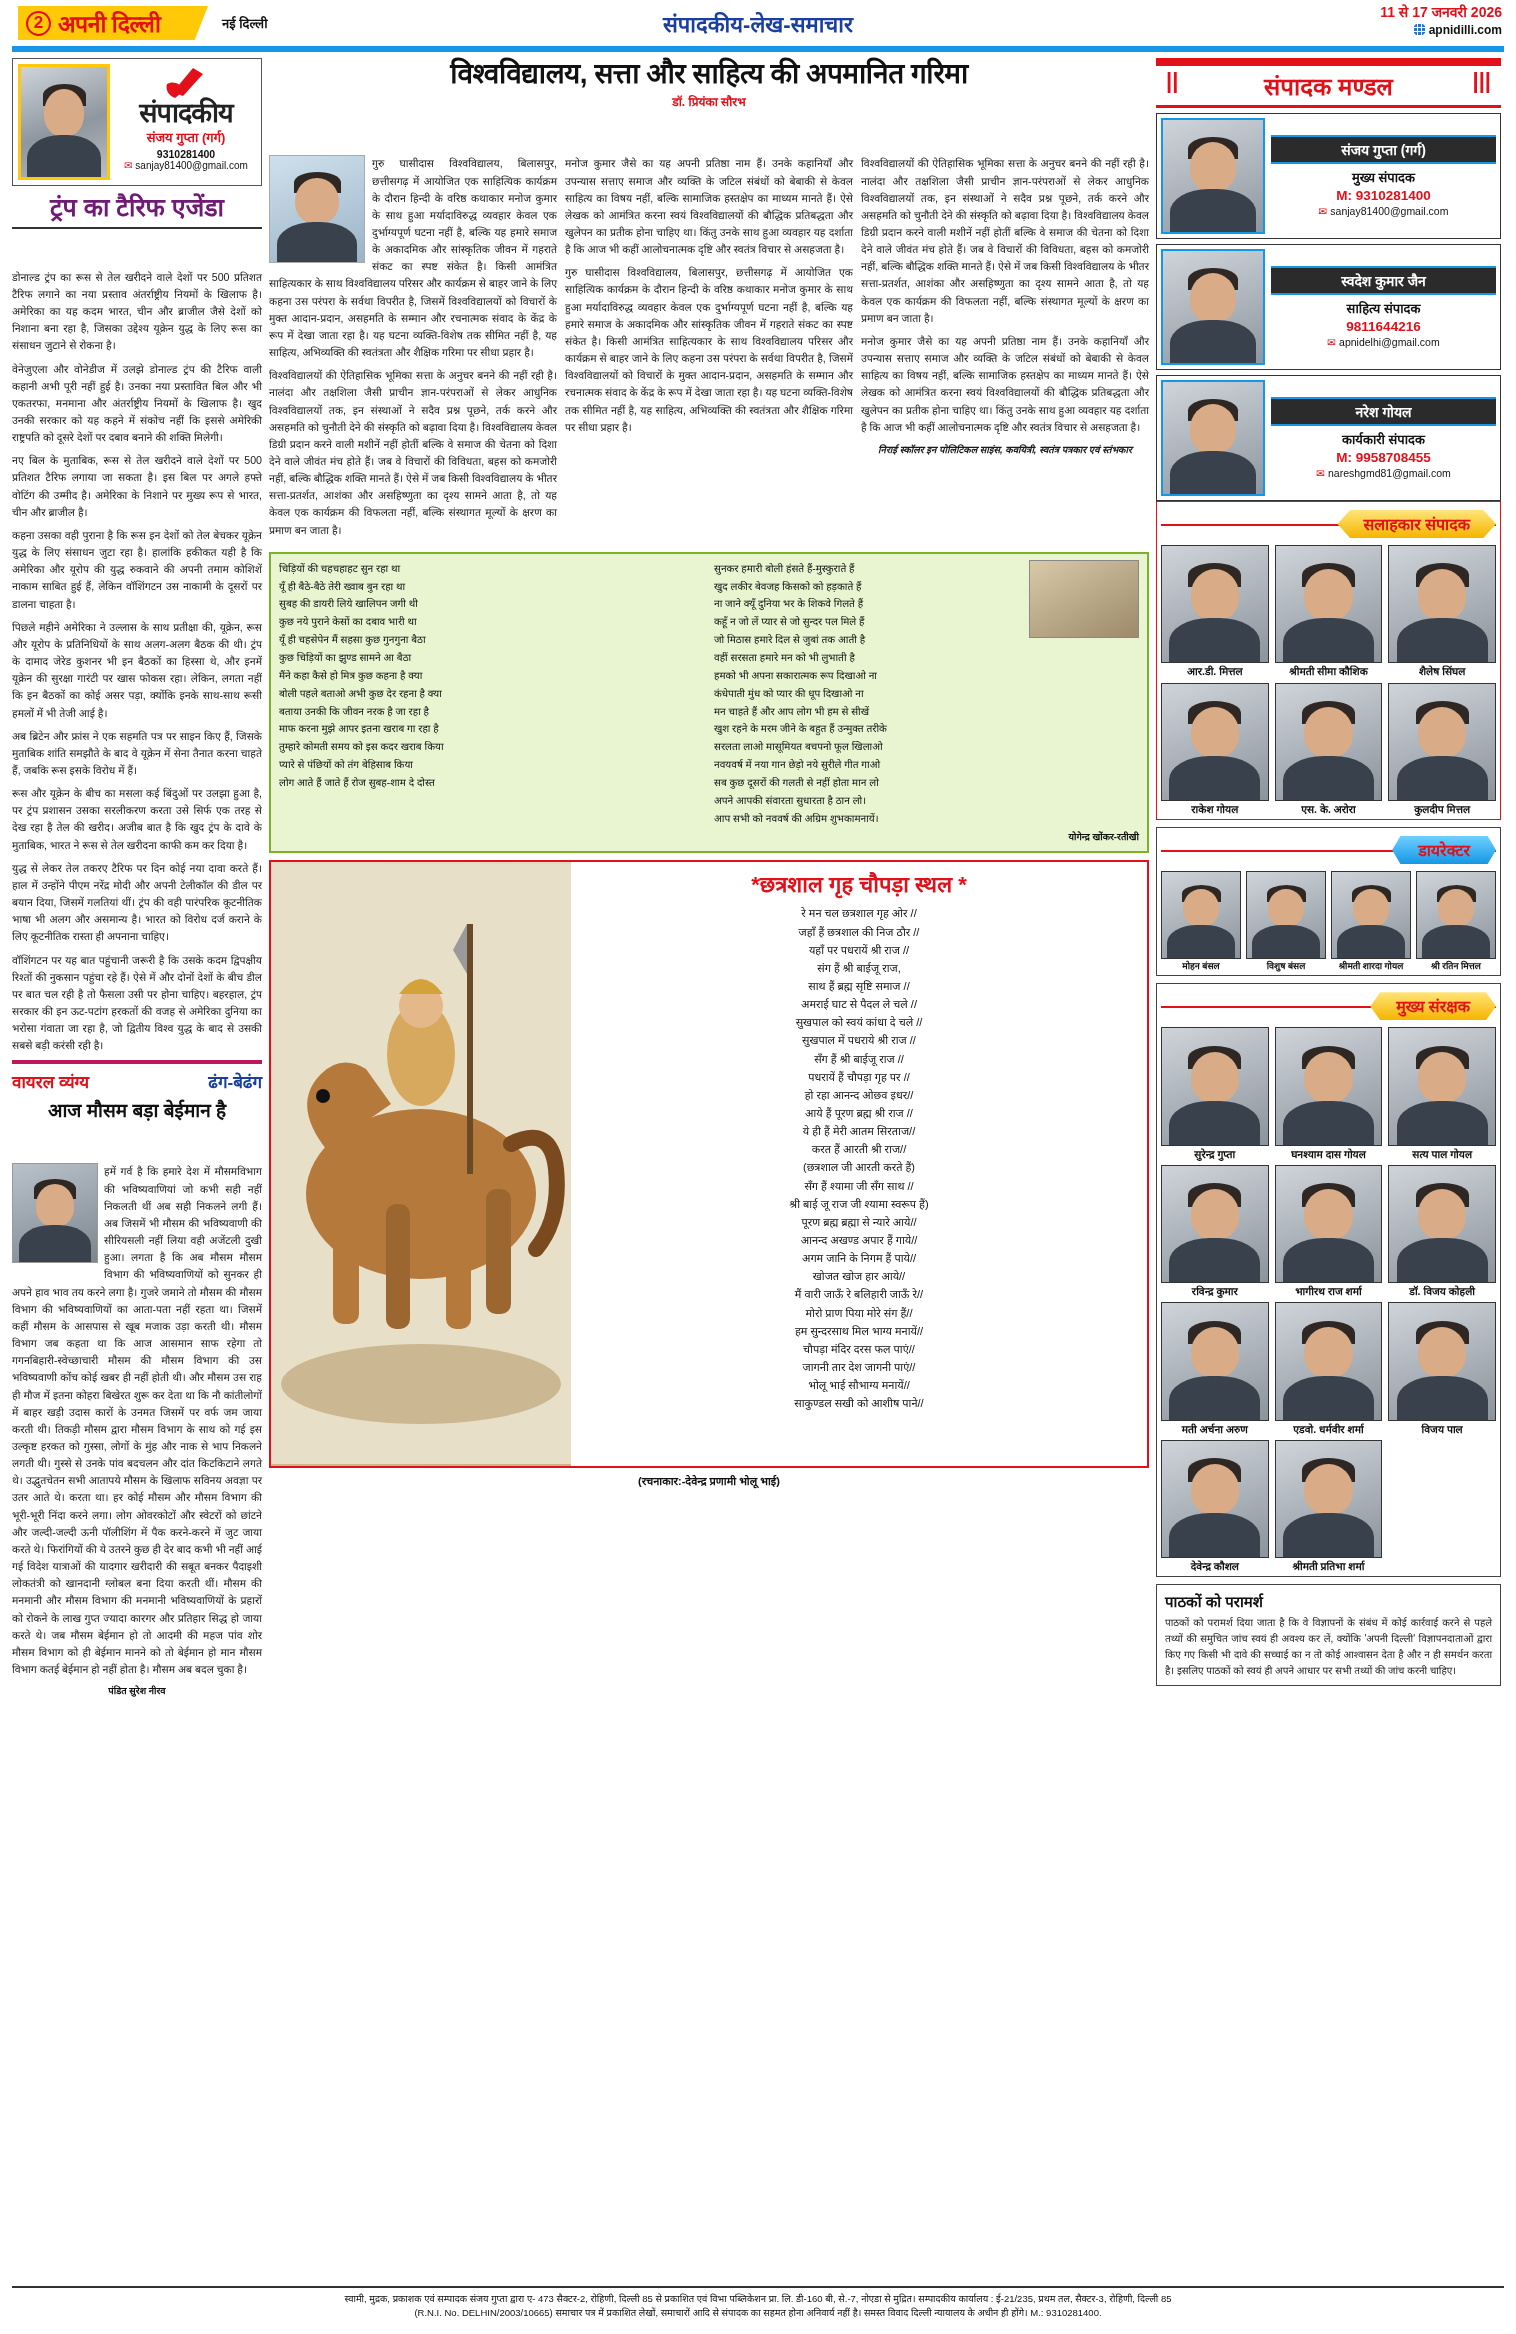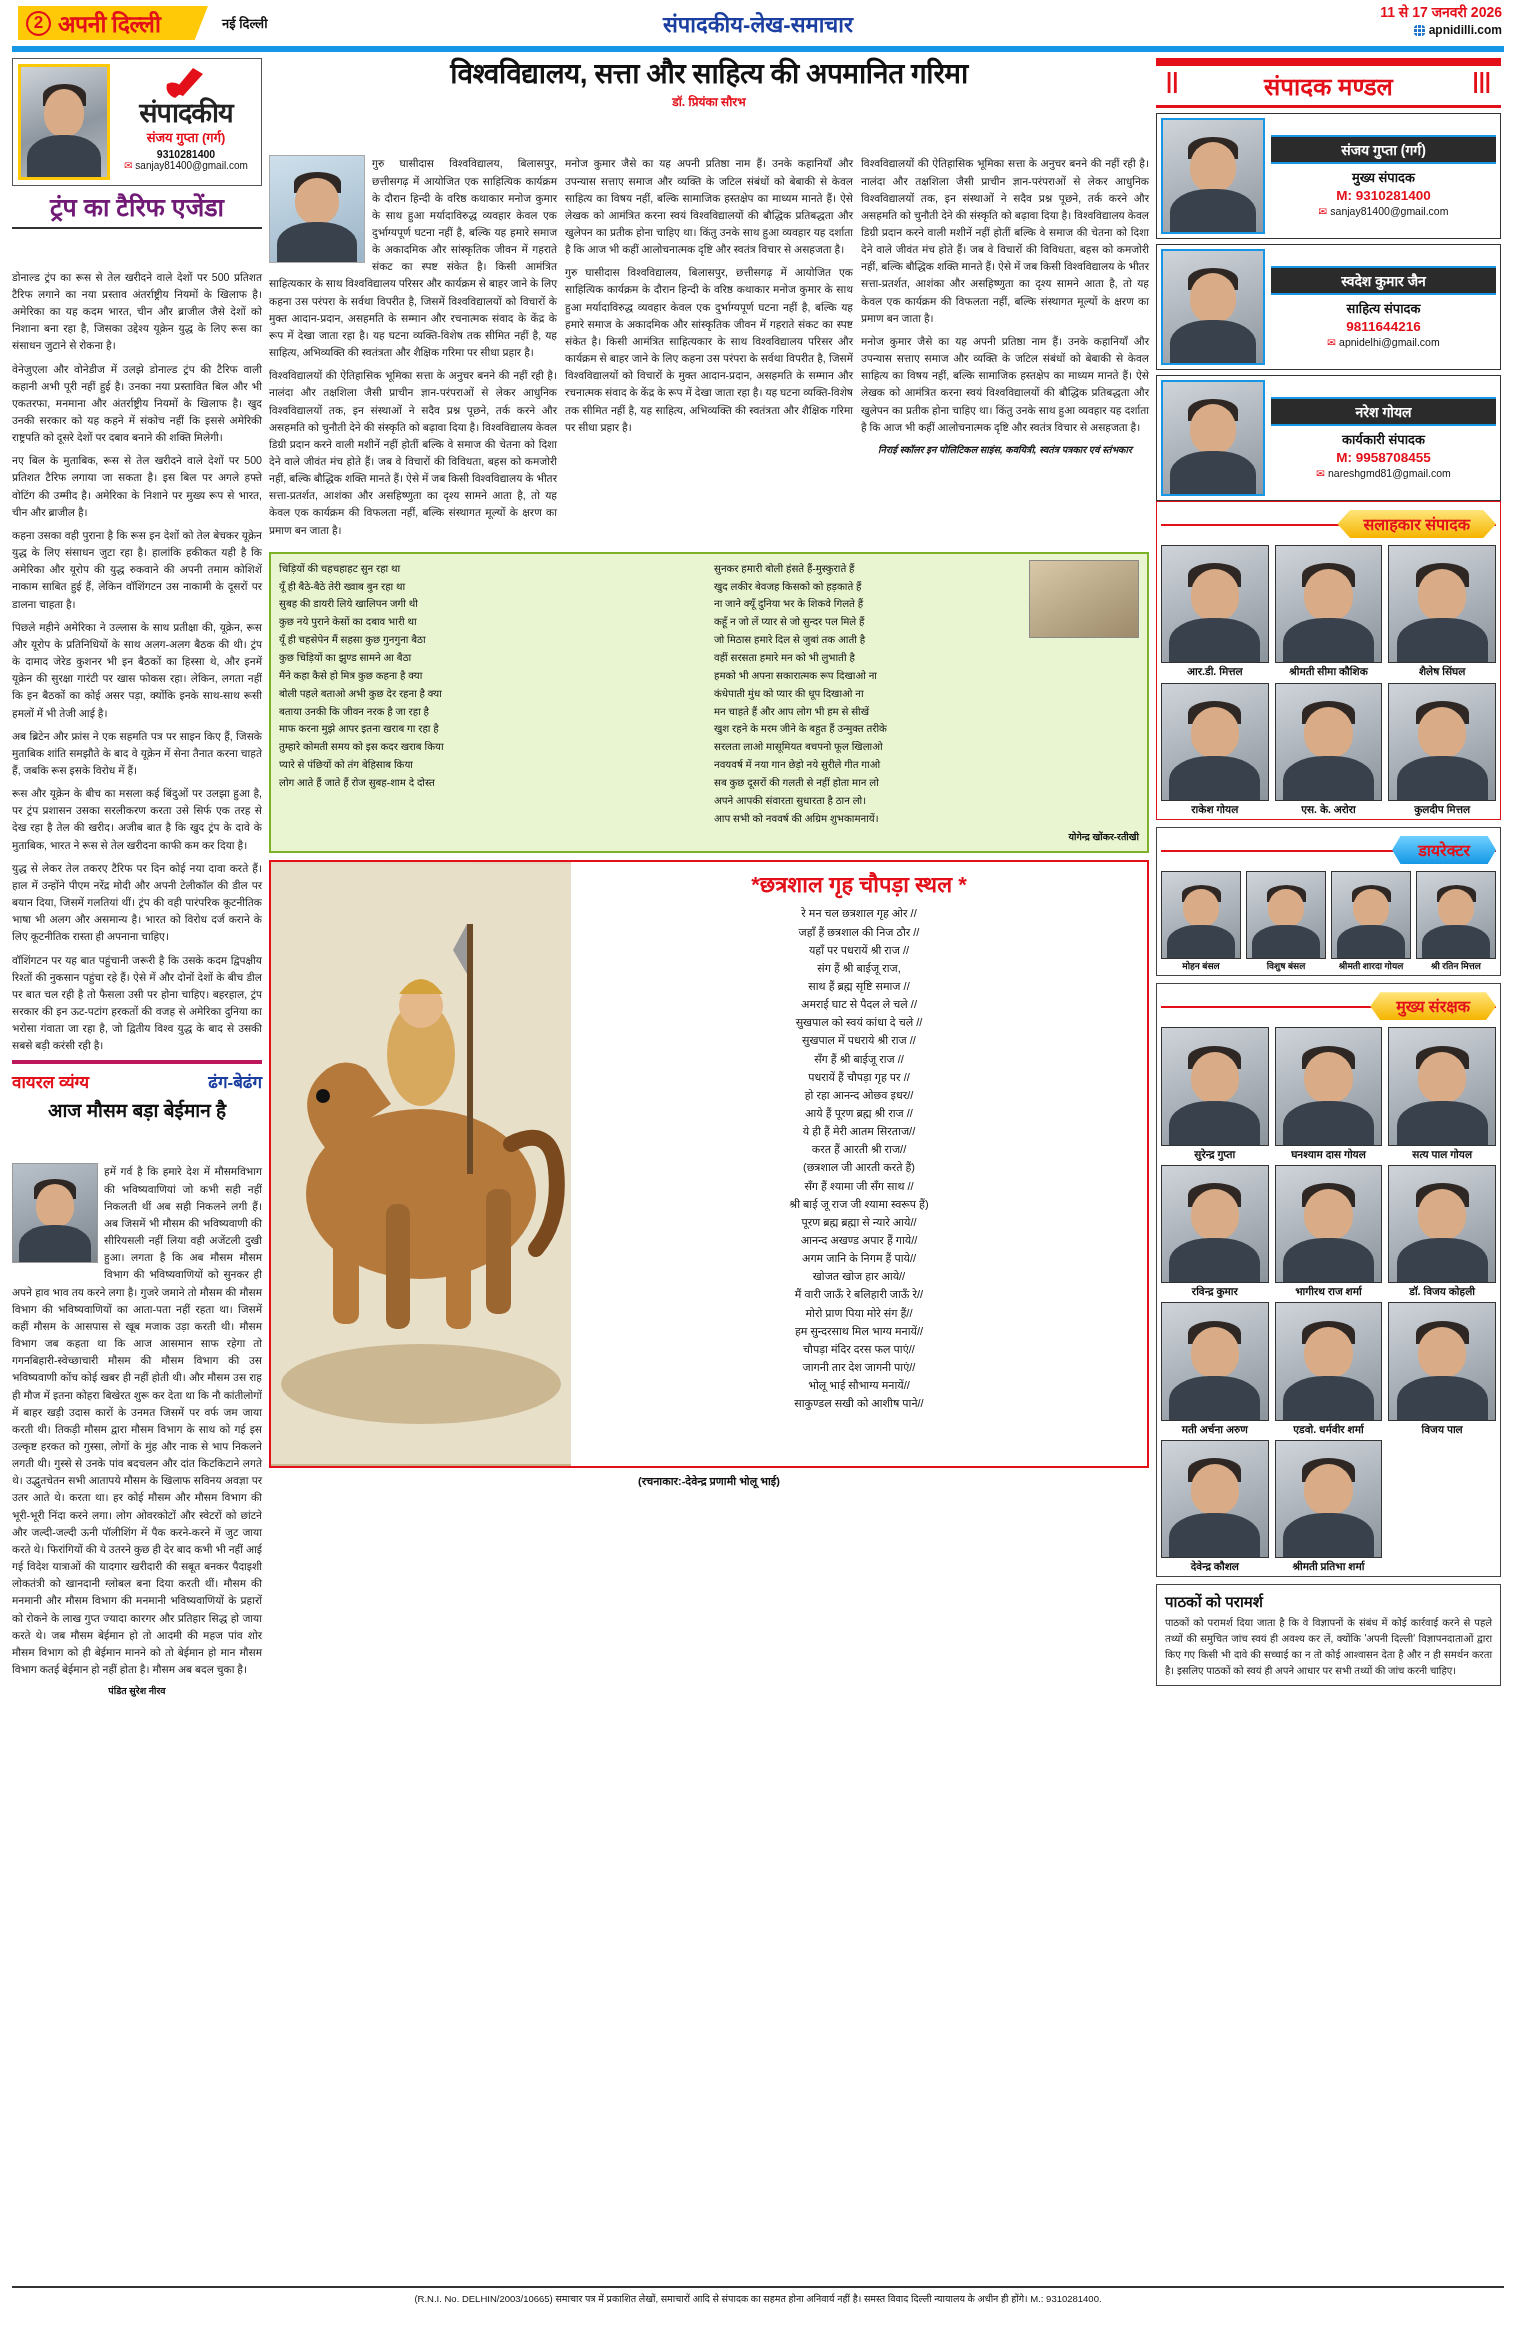--- a/index.html
+++ b/index.html
@@ -28,21 +28,21 @@
     margin-right: 7px; background: #FFC907;
   }
   .logo-text { color: #E3101A; font-weight: bold; font-size: 23px; letter-spacing: -0.5px; }
   .logo-sub { font-size: 13px; font-weight: bold; color: #111; margin-left: 14px; }
   .masthead-center {
     position: absolute; left: 50%; transform: translateX(-50%);
     color: #1B3FA0; font-weight: bold; font-size: 22px;
   }
   .masthead-right { position: absolute; right: 14px; top: 2px; text-align: right; }
   .mh-date { color: #E3101A; font-weight: bold; font-size: 14px; }
-  .mh-site { font-size: 12px; font-weight: bold; color: #111; display:flex; align-items:center; gap:3px; justify-content:flex-end; margin-top:2px;}
+  .mh-site { font-size: 12px; font-weight: bold; color: #111; display:flex; align-items:flex-start; gap:3px; justify-content:flex-end; margin-top:2px;}
   .globe { width: 13px; height: 13px; border-radius: 50%; background:#2277cc; display:inline-block;
            background-image: linear-gradient(#fff 1px, transparent 1px), linear-gradient(90deg,#fff 1px, transparent 1px);
            background-size: 4px 4px; }
   .rule-blue { height: 6px; background: #1597E5; margin: 0 12px; }
   .rule-red { height: 5px; background: #E3101A; }
 
   
   .page { display: flex; padding: 6px 12px 0 12px; gap: 7px; height: 2230px; }
   .col-left { width: 250px; }
   .col-mid { width: 880px; display:flex; gap: 6px; }
@@ -593,14 +593,15 @@
     </div>
 
     <div class="advice">
       <div class="advice-t">पाठकों को परामर्श</div>
       <div class="advice-b">पाठकों को परामर्श दिया जाता है कि वे विज्ञापनों के संबंध में कोई कार्रवाई करने से पहले तथ्यों की समुचित जांच स्वयं ही अवश्य कर लें, क्योंकि 'अपनी दिल्ली' विज्ञापनदाताओं द्वारा किए गए किसी भी दावे की सच्चाई का न तो कोई आश्वासन देता है और न ही समर्थन करता है। इसलिए पाठकों को स्वयं ही अपने आधार पर सभी तथ्यों की जांच करनी चाहिए।</div>
     </div>
   </div>
 </div>
 
 <div class="footer">
+  <div>स्वामी, मुद्रक, प्रकाशक एवं सम्पादक संजय गुप्ता द्वारा ए- 473 सैक्टर-2, रोहिणी, दिल्ली 85 से प्रकाशित एवं विभा पब्लिकेशन प्रा. लि. डी-160 बी, से.-7, नोएडा से मुद्रित। सम्पादकीय कार्यालय : ई-21/235, प्रथम तल, सैक्टर-3, रोहिणी, दिल्ली 85</div>
   <div>(R.N.I. No. DELHIN/2003/10665) समाचार पत्र में प्रकाशित लेखों, समाचारों आदि से संपादक का सहमत होना अनिवार्य नहीं है। समस्त विवाद दिल्ली न्यायालय के अधीन ही होंगे। M.: 9310281400.</div>
 </div>
 
 </body></html>

